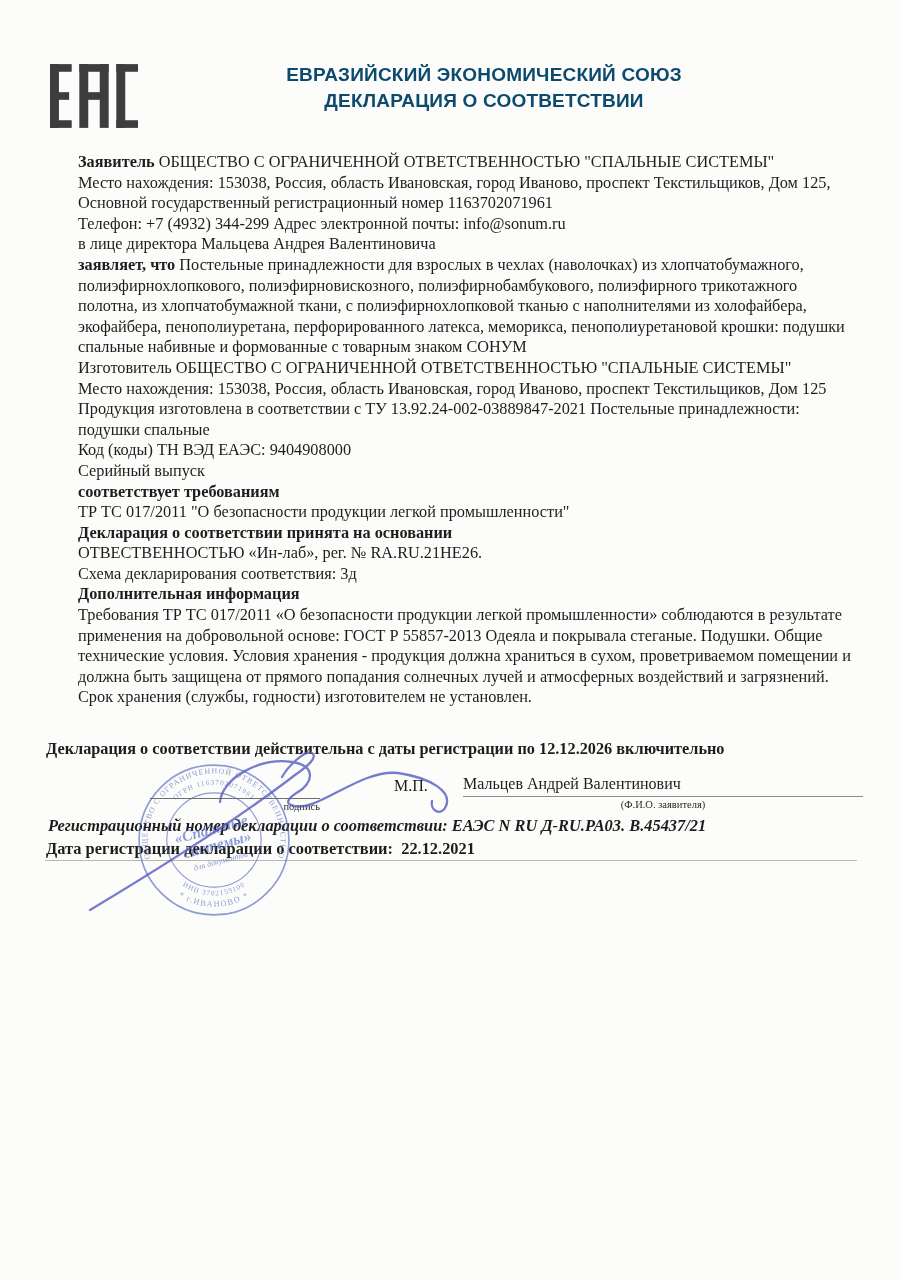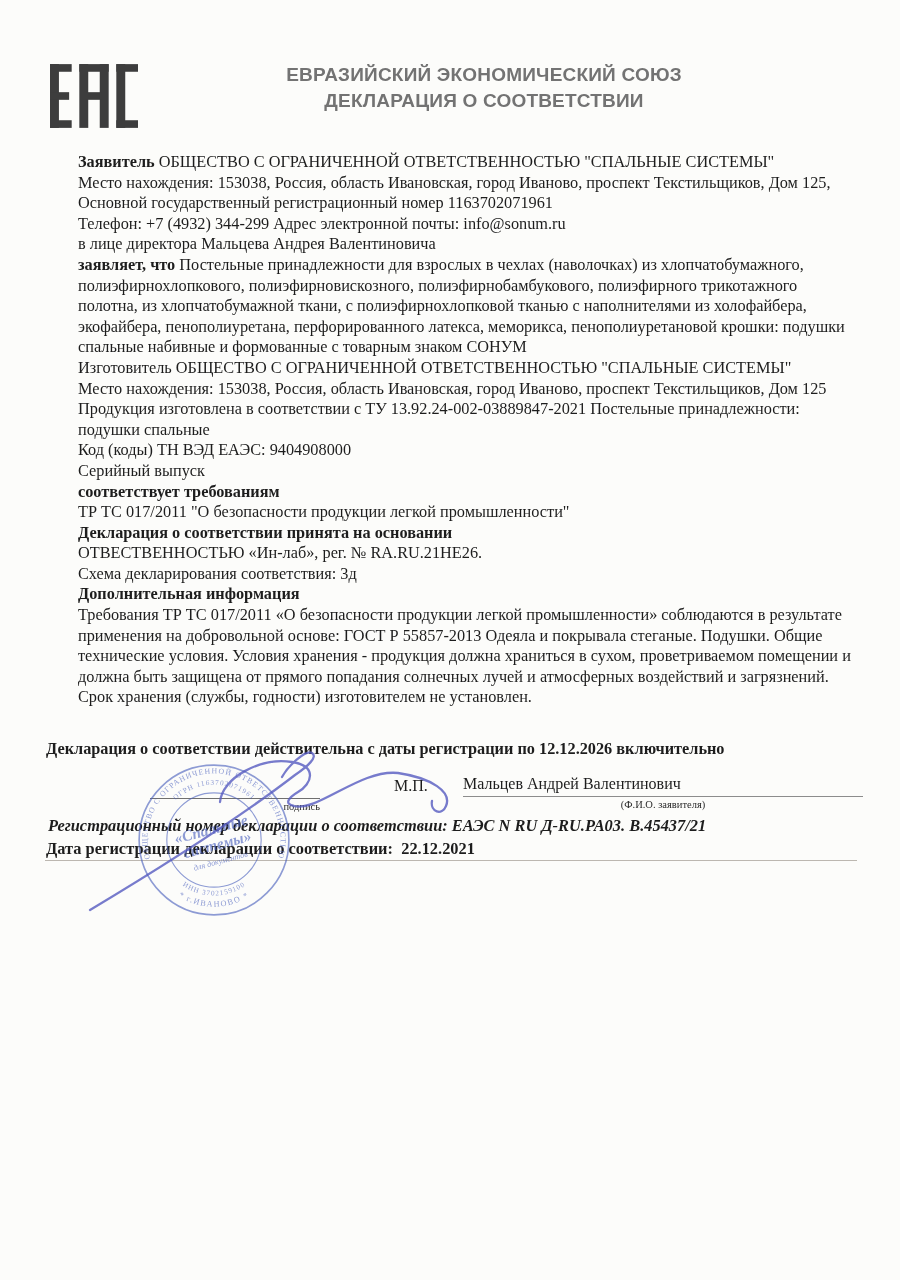--- a/index.html
+++ b/index.html
@@ -4,21 +4,21 @@
 <style>
   html,body{margin:0;padding:0;background:#e8e8e8;}
   .page{
     position:relative;width:900px;height:1280px;margin:0 auto;
     background:#fcfcfa;overflow:hidden;
     font-family:"Liberation Serif",serif;color:#1d1d1d;
   }
   .title{
     position:absolute;top:62px;left:84px;width:800px;text-align:center;
     font-family:"Liberation Sans",sans-serif;font-weight:bold;
-    font-size:19px;line-height:26px;color:#737373;letter-spacing:.2px;
+    font-size:19px;line-height:26px;color:#0c4a6e;letter-spacing:.2px;
   }
   .eac-logo{position:absolute;left:50px;top:56px;width:88px;height:80px;}
   .body-block{
     position:absolute;left:46px;top:152px;width:830px;
     font-size:16.3px;line-height:20.6px;margin-left:32px;
   }
   .ln{white-space:nowrap;}
   .ln b{font-weight:bold;}
   .validity{
     position:absolute;left:46px;top:739px;width:830px;

